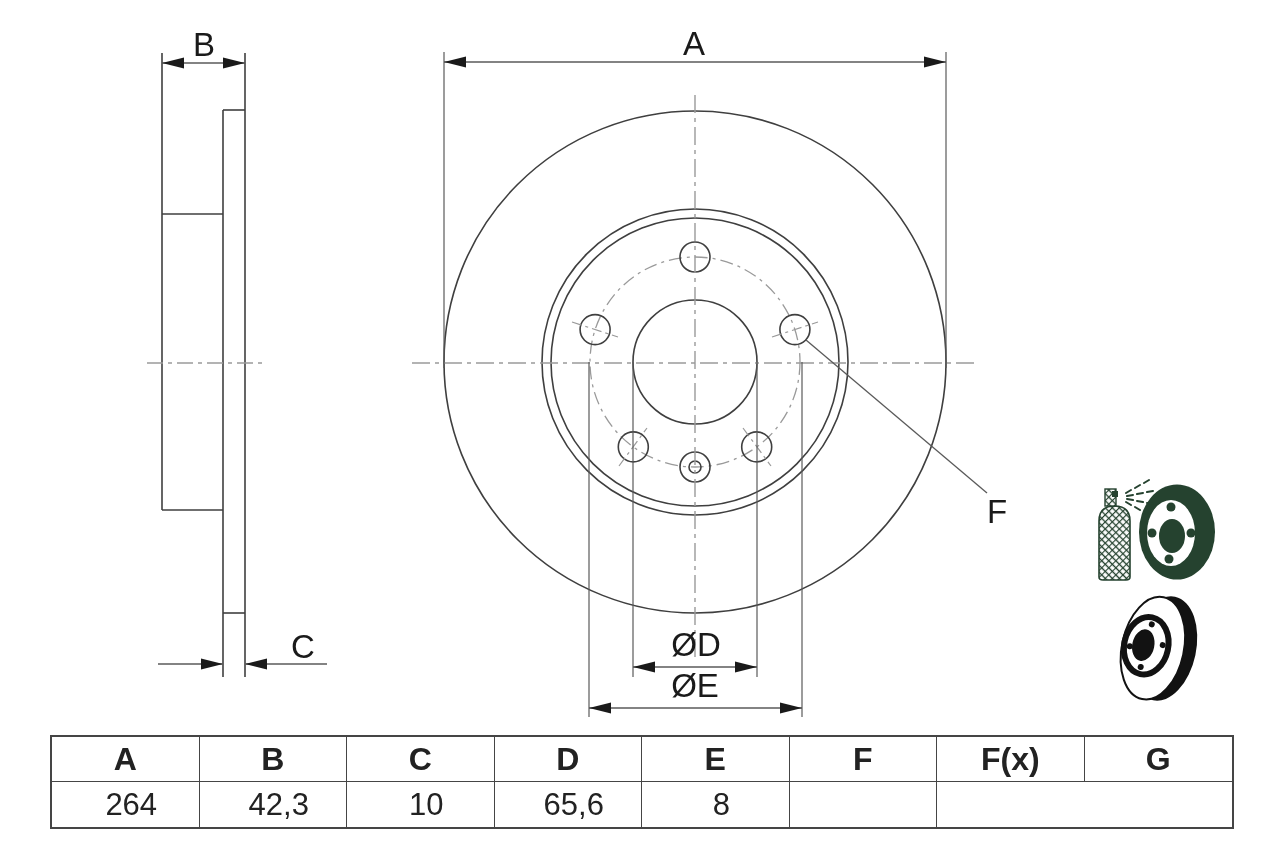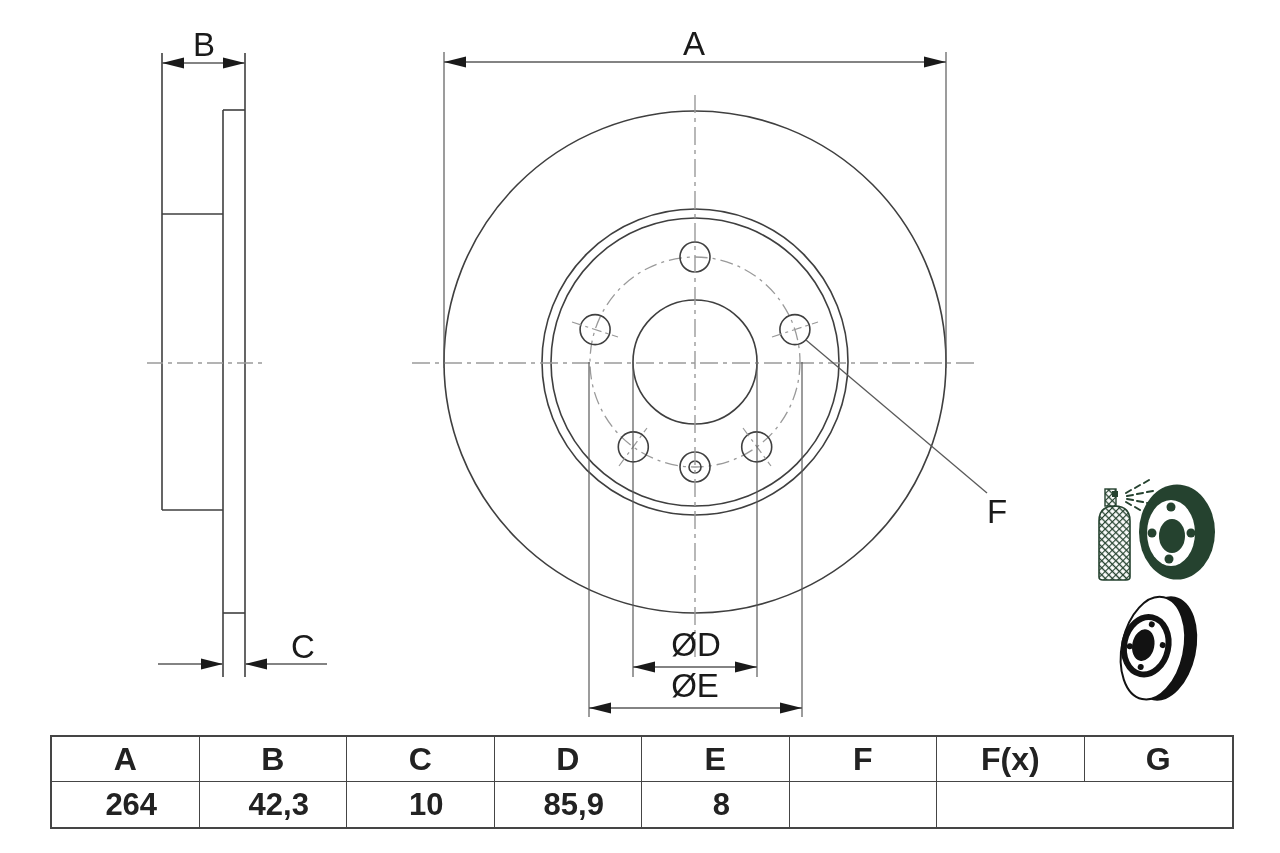--- a/index.html
+++ b/index.html
@@ -5,21 +5,21 @@
   html,body{margin:0;padding:0;background:#ffffff;}
   body{width:1280px;height:853px;position:relative;font-family:"Liberation Sans",sans-serif;overflow:hidden;}
   .stage{position:absolute;left:0;top:0;width:1280px;height:853px;}
   svg text{font-family:"Liberation Sans",sans-serif;fill:#1a1a1a;}
   .dim-label{font-size:33px;font-weight:500;}
   
   .spec-table{position:absolute;left:50px;top:735px;width:1184px;height:94px;border:2.5px solid #454545;box-sizing:border-box;display:grid;grid-template-columns:repeat(8,1fr);grid-template-rows:1fr 1fr;background:#fff;}
   .spec-cell{border-right:1.5px solid #454545;display:flex;align-items:center;justify-content:center;color:#222;}
   .spec-cell:nth-child(8n){border-right:none;}
   .spec-cell.hdr{border-bottom:1.5px solid #454545;font-weight:700;font-size:32px;}
-  .spec-cell.val{font-size:31px;font-weight:700;padding-left:12px;}
+  .spec-cell.val{font-size:31px;font-weight:400;padding-left:12px;}
 </style>
 </head>
 <body>
 
 <div class="stage">
 <svg width="1280" height="853" viewBox="0 0 1280 853">
   <defs>
     <pattern id="hatch" width="5" height="5" patternUnits="userSpaceOnUse" patternTransform="rotate(45)">
       <rect width="5" height="5" fill="#ffffff"></rect>
       <line x1="0" y1="0" x2="0" y2="5" stroke="#25422f" stroke-width="2.2"></line>
@@ -166,17 +166,17 @@
   <div class="spec-cell hdr">B</div>
   <div class="spec-cell hdr">C</div>
   <div class="spec-cell hdr">D</div>
   <div class="spec-cell hdr">E</div>
   <div class="spec-cell hdr">F</div>
   <div class="spec-cell hdr">F(x)</div>
   <div class="spec-cell hdr">G</div>
   <div class="spec-cell val">264</div>
   <div class="spec-cell val">42,3</div>
   <div class="spec-cell val">10</div>
-  <div class="spec-cell val">85,9</div>
+  <div class="spec-cell val">65,6</div>
   <div class="spec-cell val">8</div>
   <div class="spec-cell val"></div>
 </div>
 </div>
 
 </body></html>

